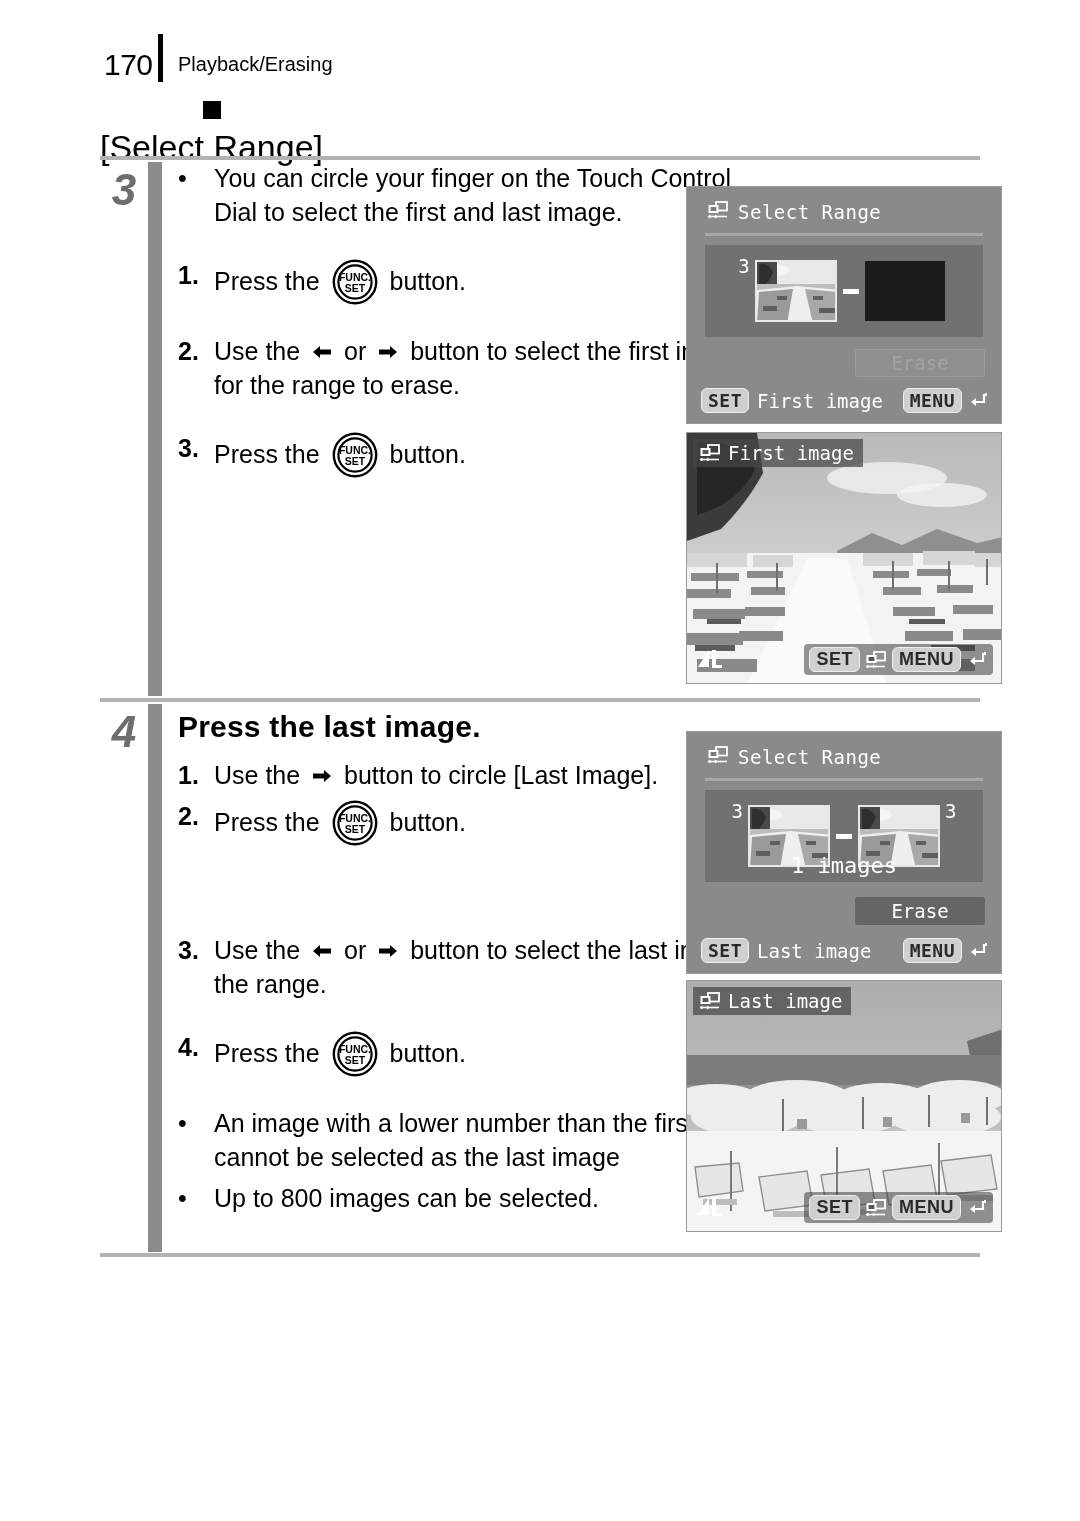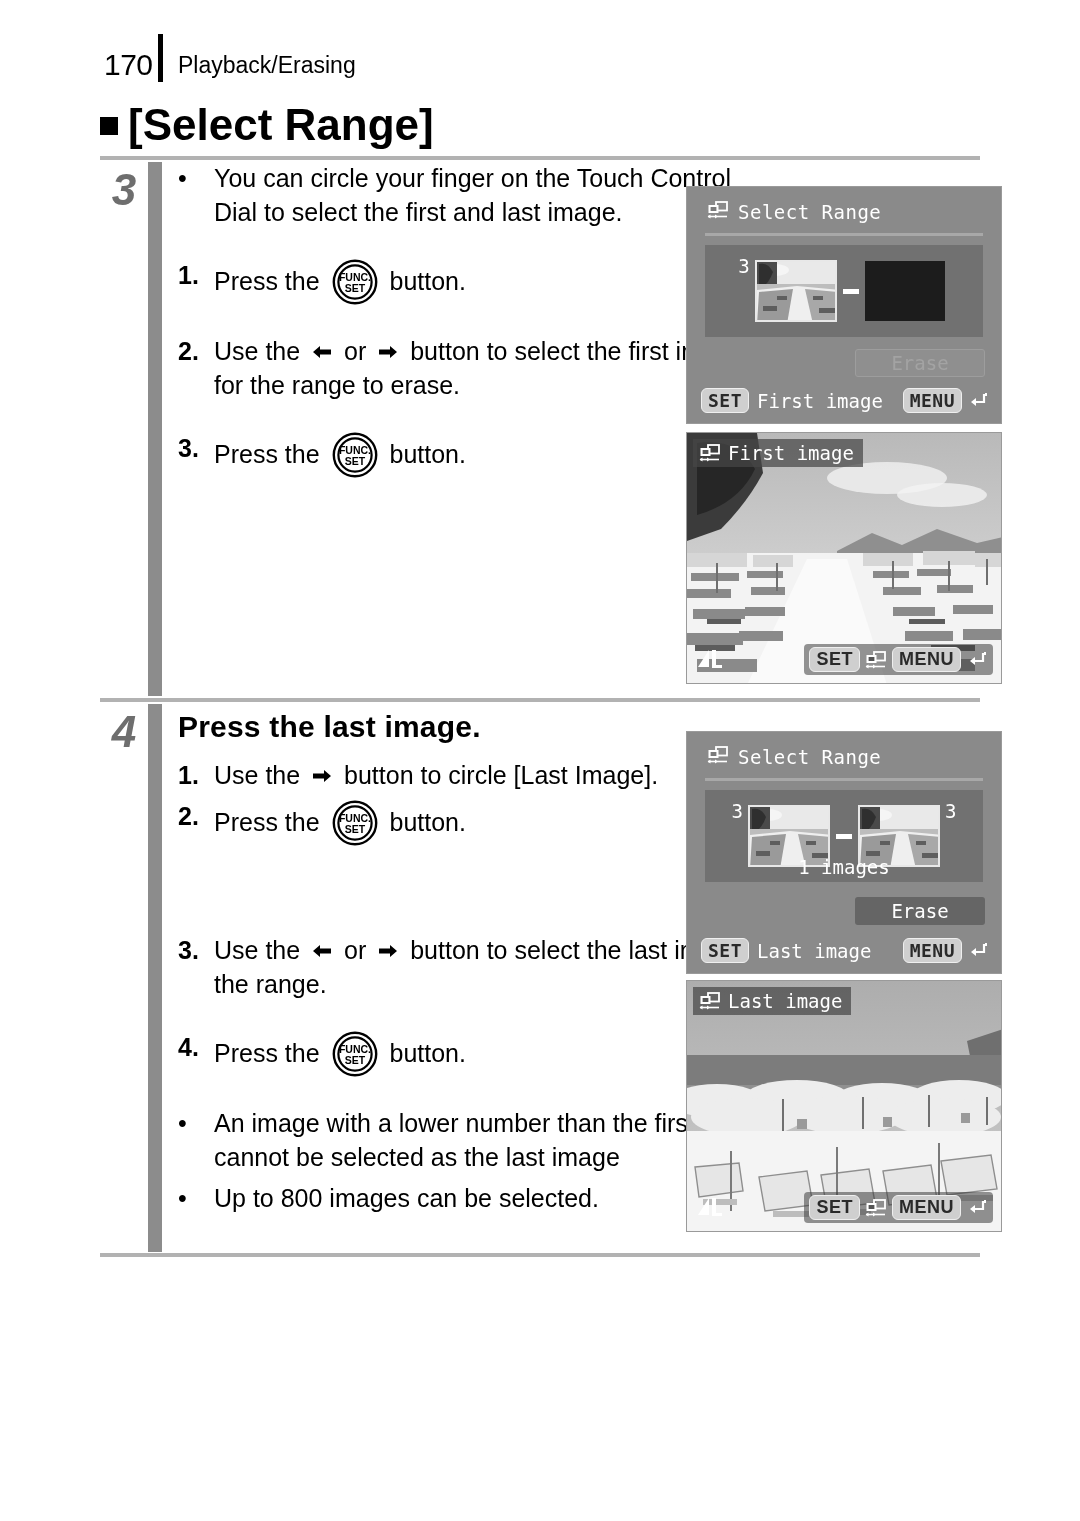--- a/index.html
+++ b/index.html
@@ -18,28 +18,28 @@
     position: absolute; left: 104px; top: 28px;
     font-size: 30px; font-weight: 400; letter-spacing: -0.5px;
     color: #000; line-height: 1;
   }
   .header-rule {
     position: absolute; left: 158px; top: 12px;
     width: 5px; height: 48px; background: #000;
   }
   .header-section {
     position: absolute; left: 178px; top: 32px;
-    font-size: 23px; color: #000; line-height: 1;
+    font-size: 20px; color: #000; line-height: 1;
   }
 
   
   .sect-title {
     position: absolute; left: 100px; top: 100px;
-    font-size: 44px; font-weight: bold; letter-spacing: 0px;
-    display: flex; align-items: center; gap: 10px;
+    font-size: 34px; font-weight: normal; letter-spacing: 0px;
+    display: flex; align-items: center; gap: 10px; flex-direction: column;
   }
   .sect-bullet {
     display: inline-block; width: 18px; height: 18px;
     background: #000; position: relative; top: 1px;
   }
 
   
   .rule { position: absolute; left: 100px; width: 880px; height: 4px; background: #b2b2b2; }
   .step { position: absolute; left: 100px; width: 880px; }
   .step-num {
@@ -105,21 +105,21 @@
     width: 82px; height: 62px;
     border: 2px solid #e8e8e8;
     position: relative; overflow: hidden;
     background: #cfcfcf;
   }
   .thumb.empty { background: #1c1c1c; border-color: #1c1c1c; width: 80px; height: 60px; }
   .thumb-num { font-size: 19px; color: #fff; padding: 0 5px; align-self: flex-start; margin-top: 10px; }
   .dash { width: 16px; height: 5px; background: #fff; margin: 0 6px; }
   .imgcount {
     position: absolute; left: 0; right: 0; bottom: 4px;
-    text-align: center; font-size: 19px; color: #fff;
+    text-align: center; font-size: 22px; color: #fff;
   }
 
   .erase-btn {
     position: absolute; right: 16px; width: 130px; height: 28px;
     display: flex; align-items: center; justify-content: center;
     font-size: 19px; border-radius: 3px;
   }
   .erase-btn.disabled { background: #8f8f8f; color: #a3a3a3; border: 1px solid #9d9d9d; }
   .erase-btn.enabled  { background: #656565; color: #ffffff; }
 

